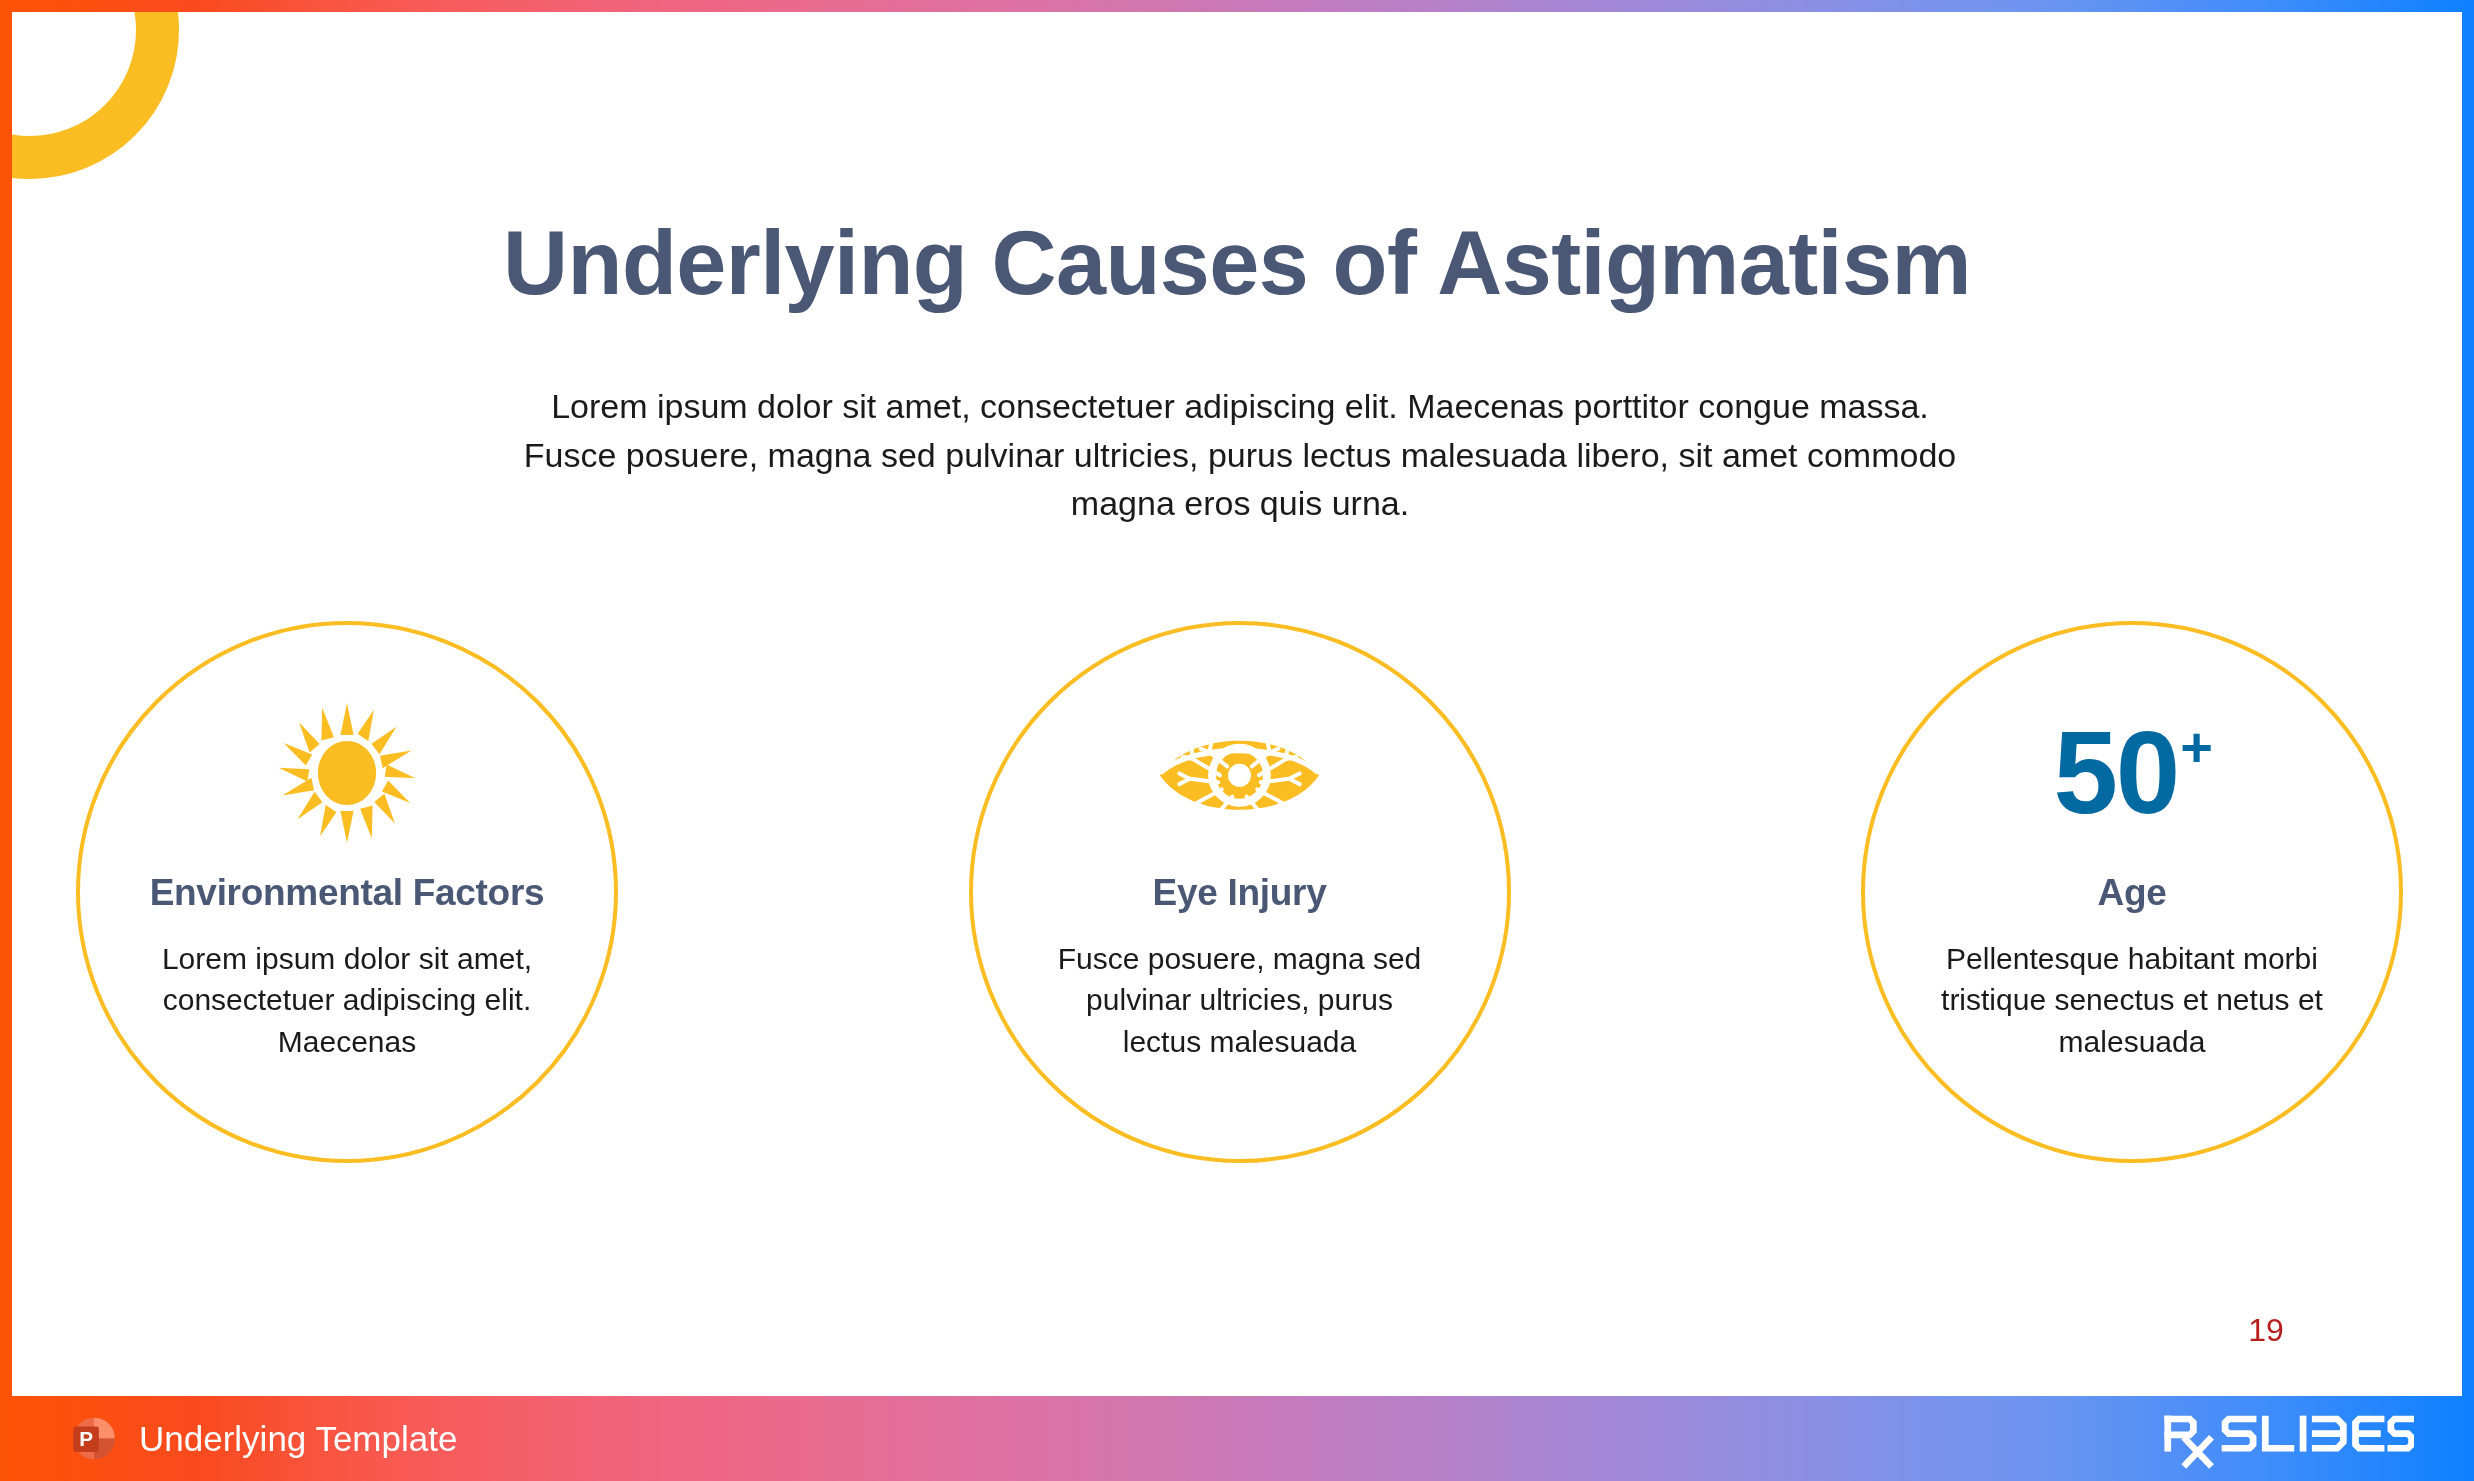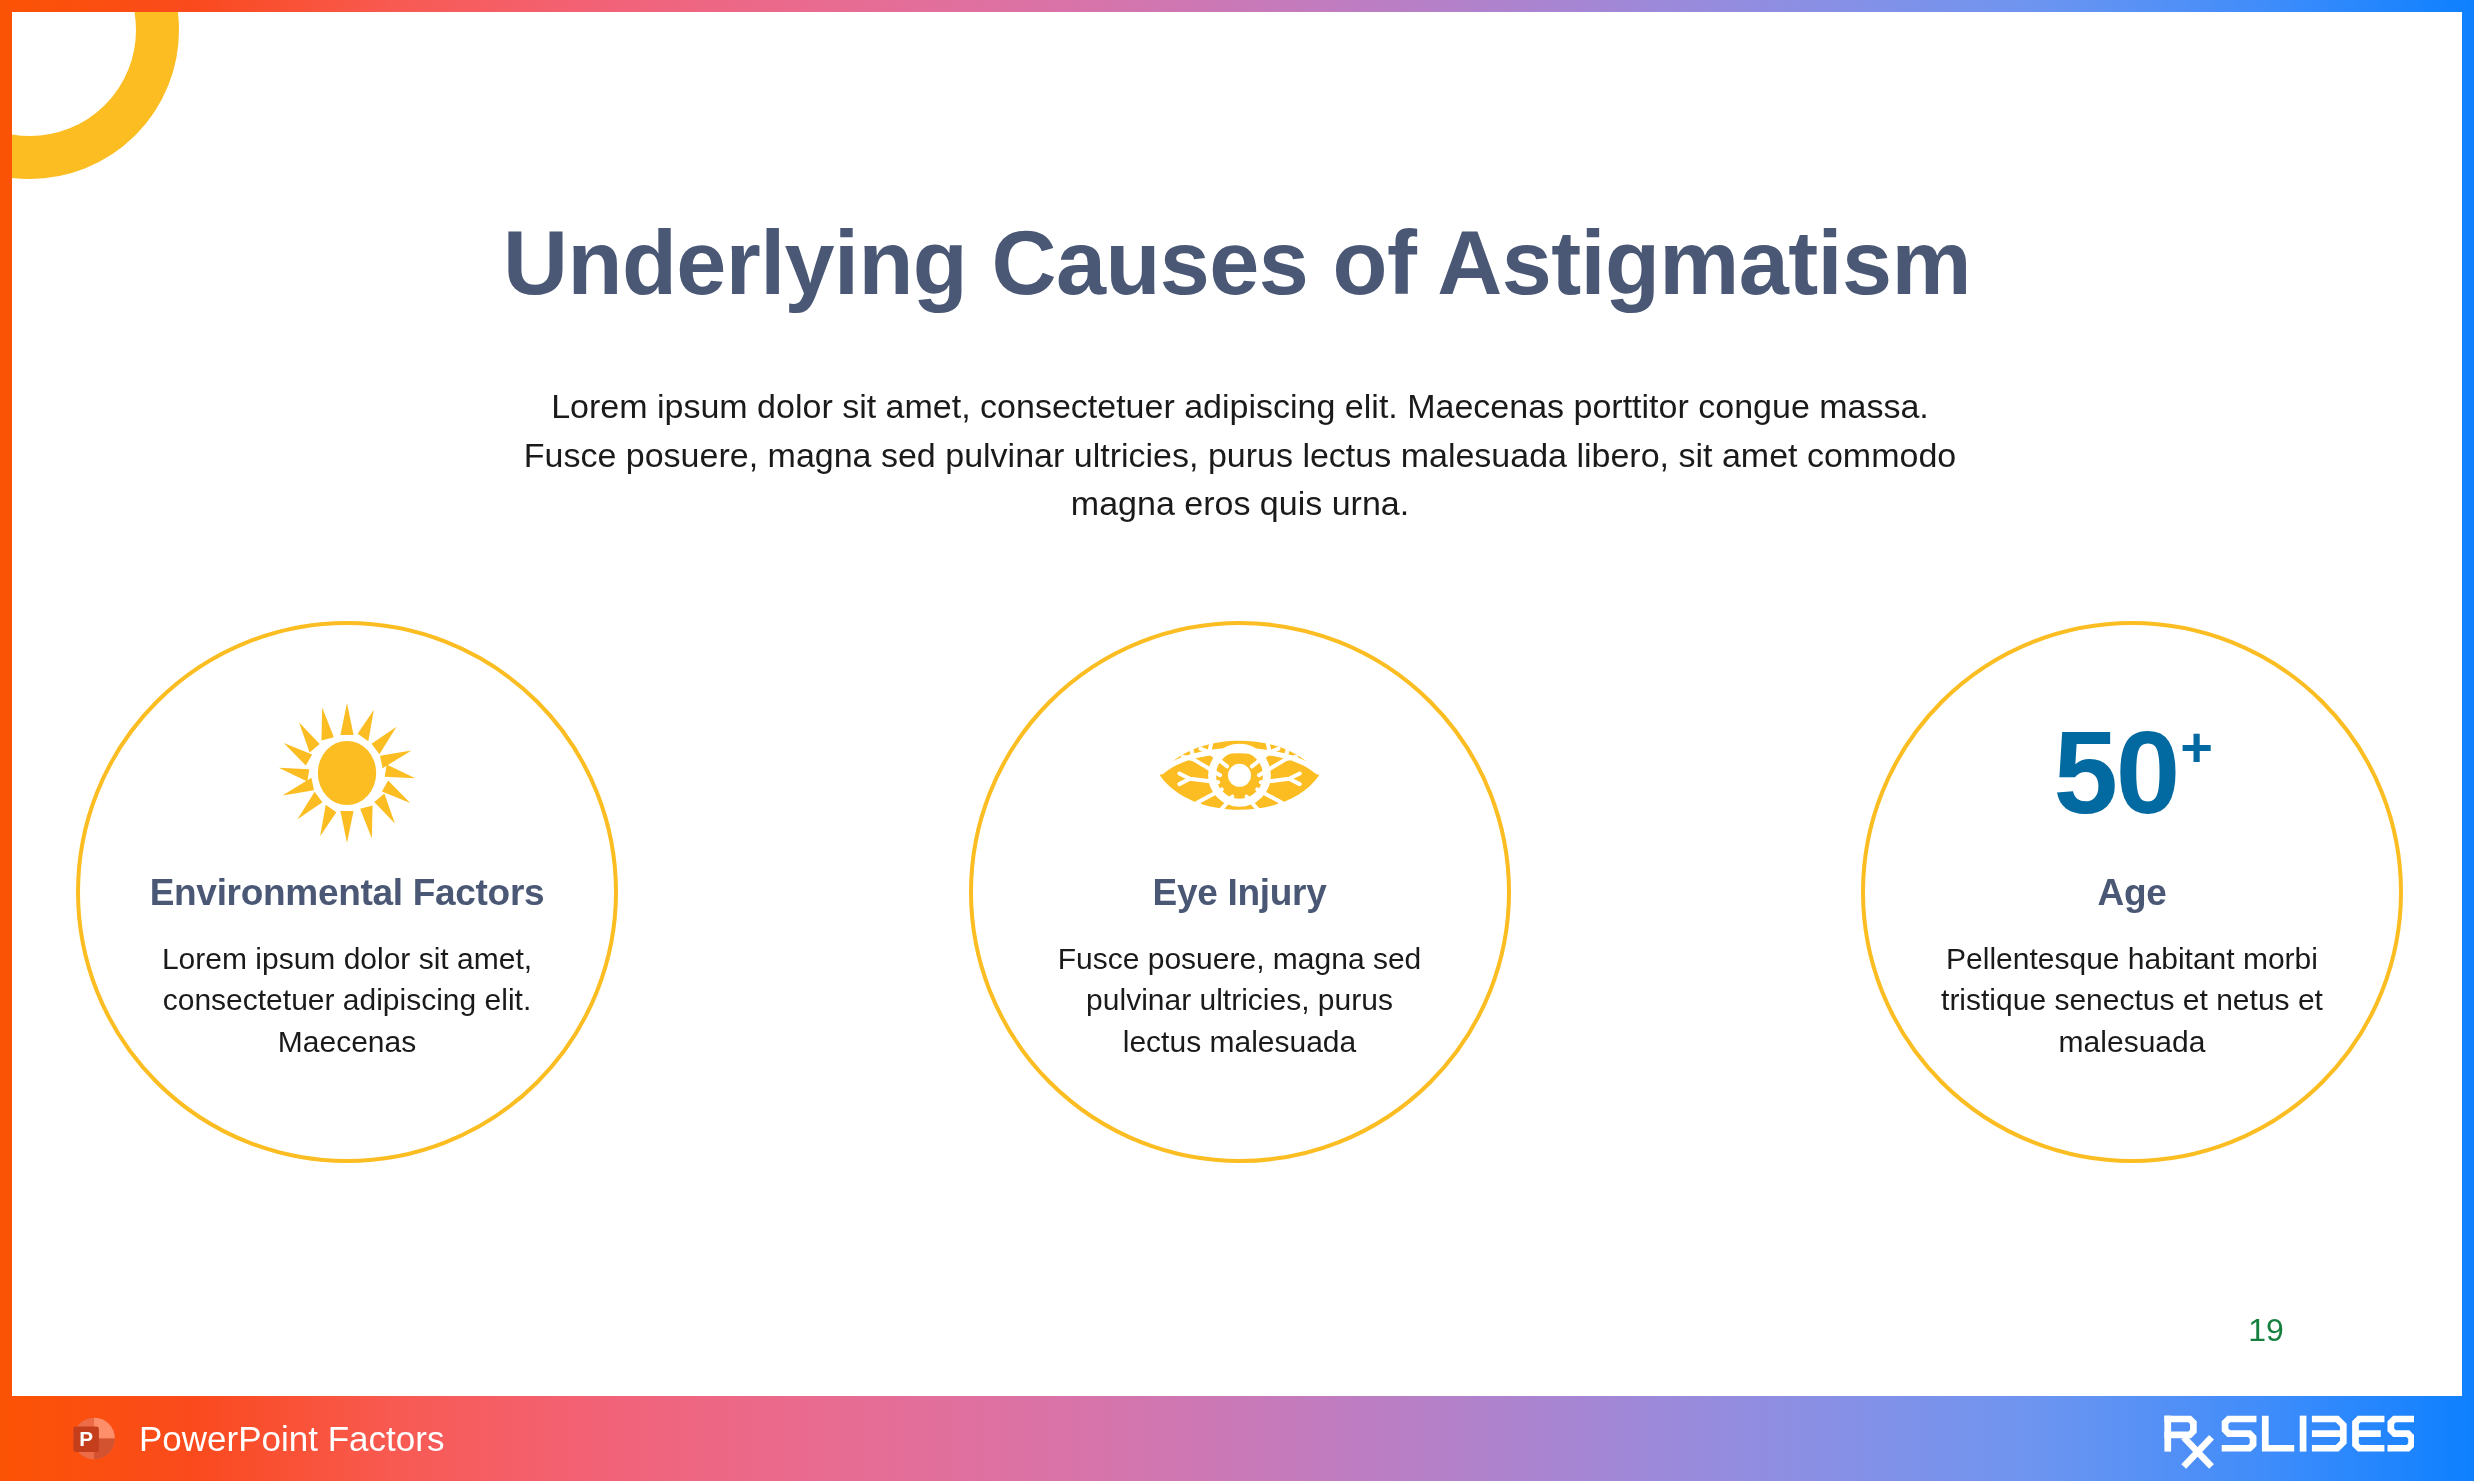--- a/index.html
+++ b/index.html
@@ -137,21 +137,21 @@
     font-weight:bold;
   }
 
   
   #page-number {
     position:absolute;
     left:2193px; top:1300px;
     width:122px;
     text-align:center;
     font-size:32px;
-    color:#15803d;
+    color:#b91c1c;
   }
 
   
   #footer-bar {
     position:absolute;
     left:0; bottom:0;
     width:2475px; height:85px;
     background:linear-gradient(90deg,
       #fb5304 0%,
       #fa4a1e 8%,
@@ -291,21 +291,21 @@
     <div id="footer-left">
       <span>
         <svg class="ppt-mark" viewBox="0 0 64 64" aria-hidden="true">
           <circle cx="34" cy="32" r="26" fill="#ED6C47"></circle>
           <path d="M34,6 A26,26 0 0 1 60,32 L34,32 Z" fill="#FF8F6B"></path>
           <path d="M34,32 L60,32 A26,26 0 0 1 34,58 Z" fill="#D35230"></path>
           <rect x="8" y="17" width="32" height="32" rx="3" fill="#C43E1C"></rect>
           <text x="24" y="42" font-family="'Liberation Sans', sans-serif" font-size="26" font-weight="bold" fill="#ffffff" text-anchor="middle">P</text>
         </svg>
       </span>
-      <span id="footer-label">PowerPoint Factors</span>
+      <span id="footer-label">Underlying Template</span>
     </div>
 
     <div id="rx-slides-logo">
       <svg width="256" height="61" viewBox="0 0 420 100" aria-hidden="true">
         <g fill="none" stroke="#ffffff" stroke-width="11" stroke-linecap="square">
 
           <path d="M16,18 L16,66"></path>
           <path d="M16,18 L52,18 L58,24 L58,38 L52,44 L16,44"></path>
 
           <path d="M46,52 L84,92"></path>

